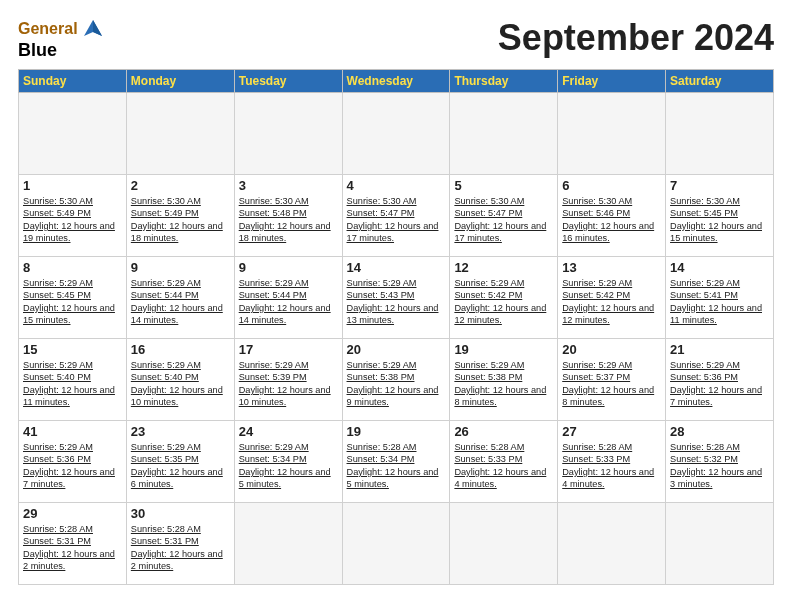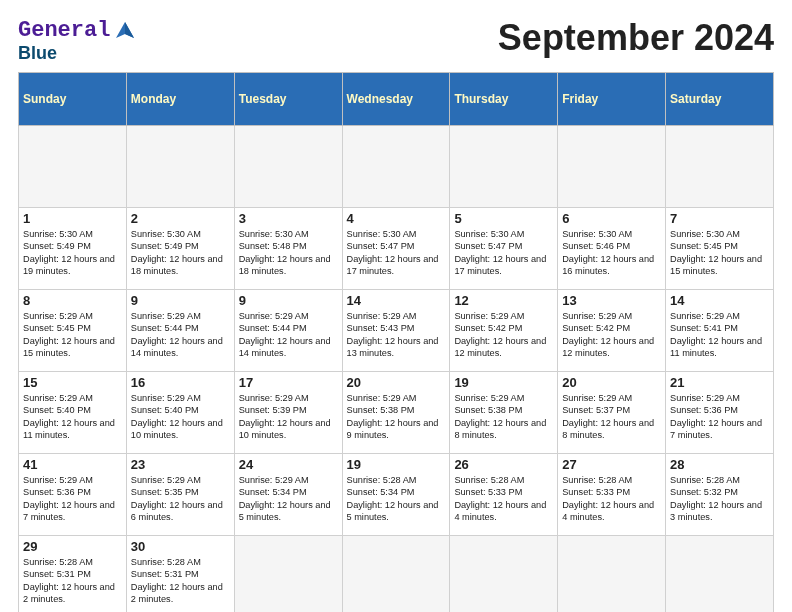--- a/index.html
+++ b/index.html
@@ -25,29 +25,28 @@
       display: flex;
       flex-direction: column;
       align-items: flex-start;
     }
     .logo-text {
       display: flex;
       align-items: center;
       gap: 2px;
     }
     .logo-general {
-      font-size: 22px;
-      font-weight: bold;
-      color: #4c1d95;
-      font-family: Liberation Mono, monospace;
+      font-size: 16px;
+      font-weight: bold;
+      color: #a16207;
     }
     .logo-blue {
       font-size: 18px;
       font-weight: bold;
-      color: #0c4a6e;
+      color: #000000;
     }
     .logo-icon {
       width: 22px;
       height: 22px;
       margin-left: 2px;
     }
     .title-area {
       text-align: right;
     }
     .month-title {
@@ -61,24 +60,24 @@
       color: #333;
       margin-top: 2px;
     }
     table {
       width: 100%;
       border-collapse: collapse;
       table-layout: fixed;
     }
     th {
       background-color: #2a6db5;
-      color: #fef9c3;
+      color: #fde047;
       font-size: 12px;
       font-weight: bold;
-      padding: 19px 4px;
+      padding: 4px 4px;
       text-align: left;
       border: 1px solid #c0c0c0;
     }
     td {
       vertical-align: top;
       border: 1px solid #d0d0d0;
       padding: 3px 4px;
       font-size: 9.5px;
       color: #222;
       height: 82px;
@@ -89,20 +88,21 @@
     }
     .day-num {
       font-size: 13px;
       font-weight: bold;
       display: block;
       margin-bottom: 2px;
     }
     .day-info {
       line-height: 1.35;
       font-size: 9.2px;
+      text-decoration: underline;
     }
     tr:nth-child(even) td:not(.empty) {
       background: #fff;
     }
   </style>
 </head>
 <body>
 
 <div class="page">
   <div class="header-area">

